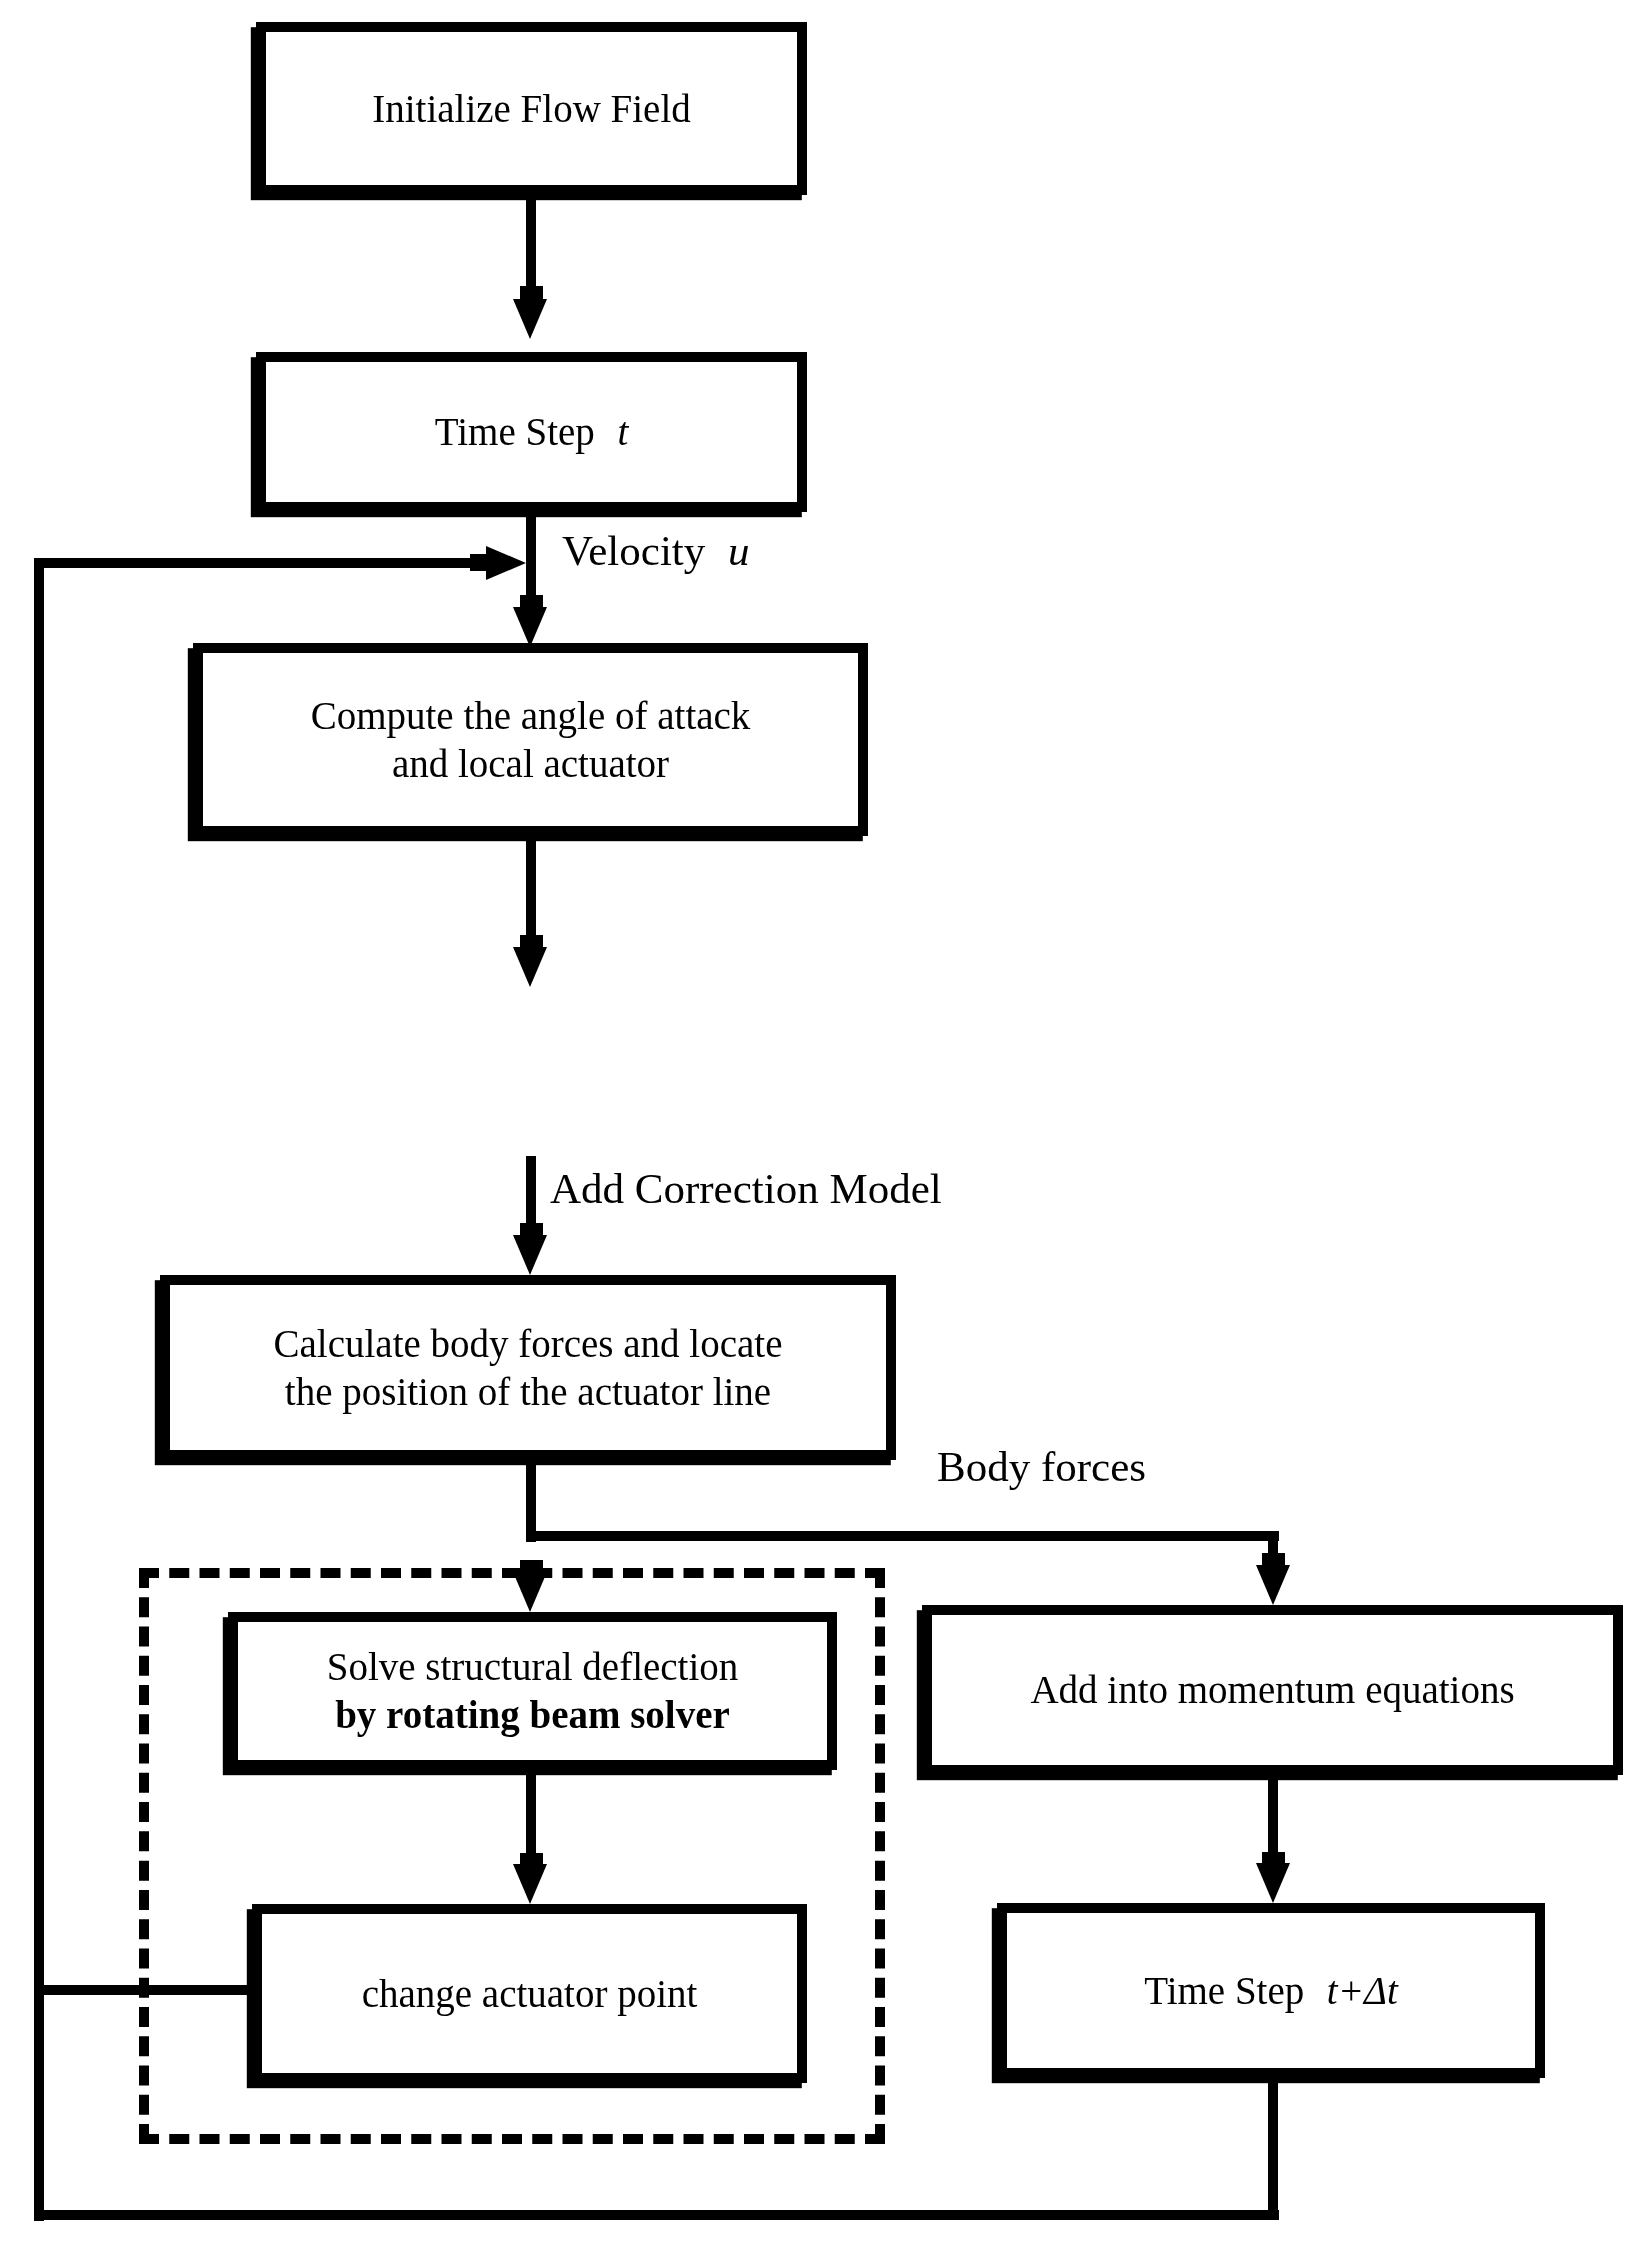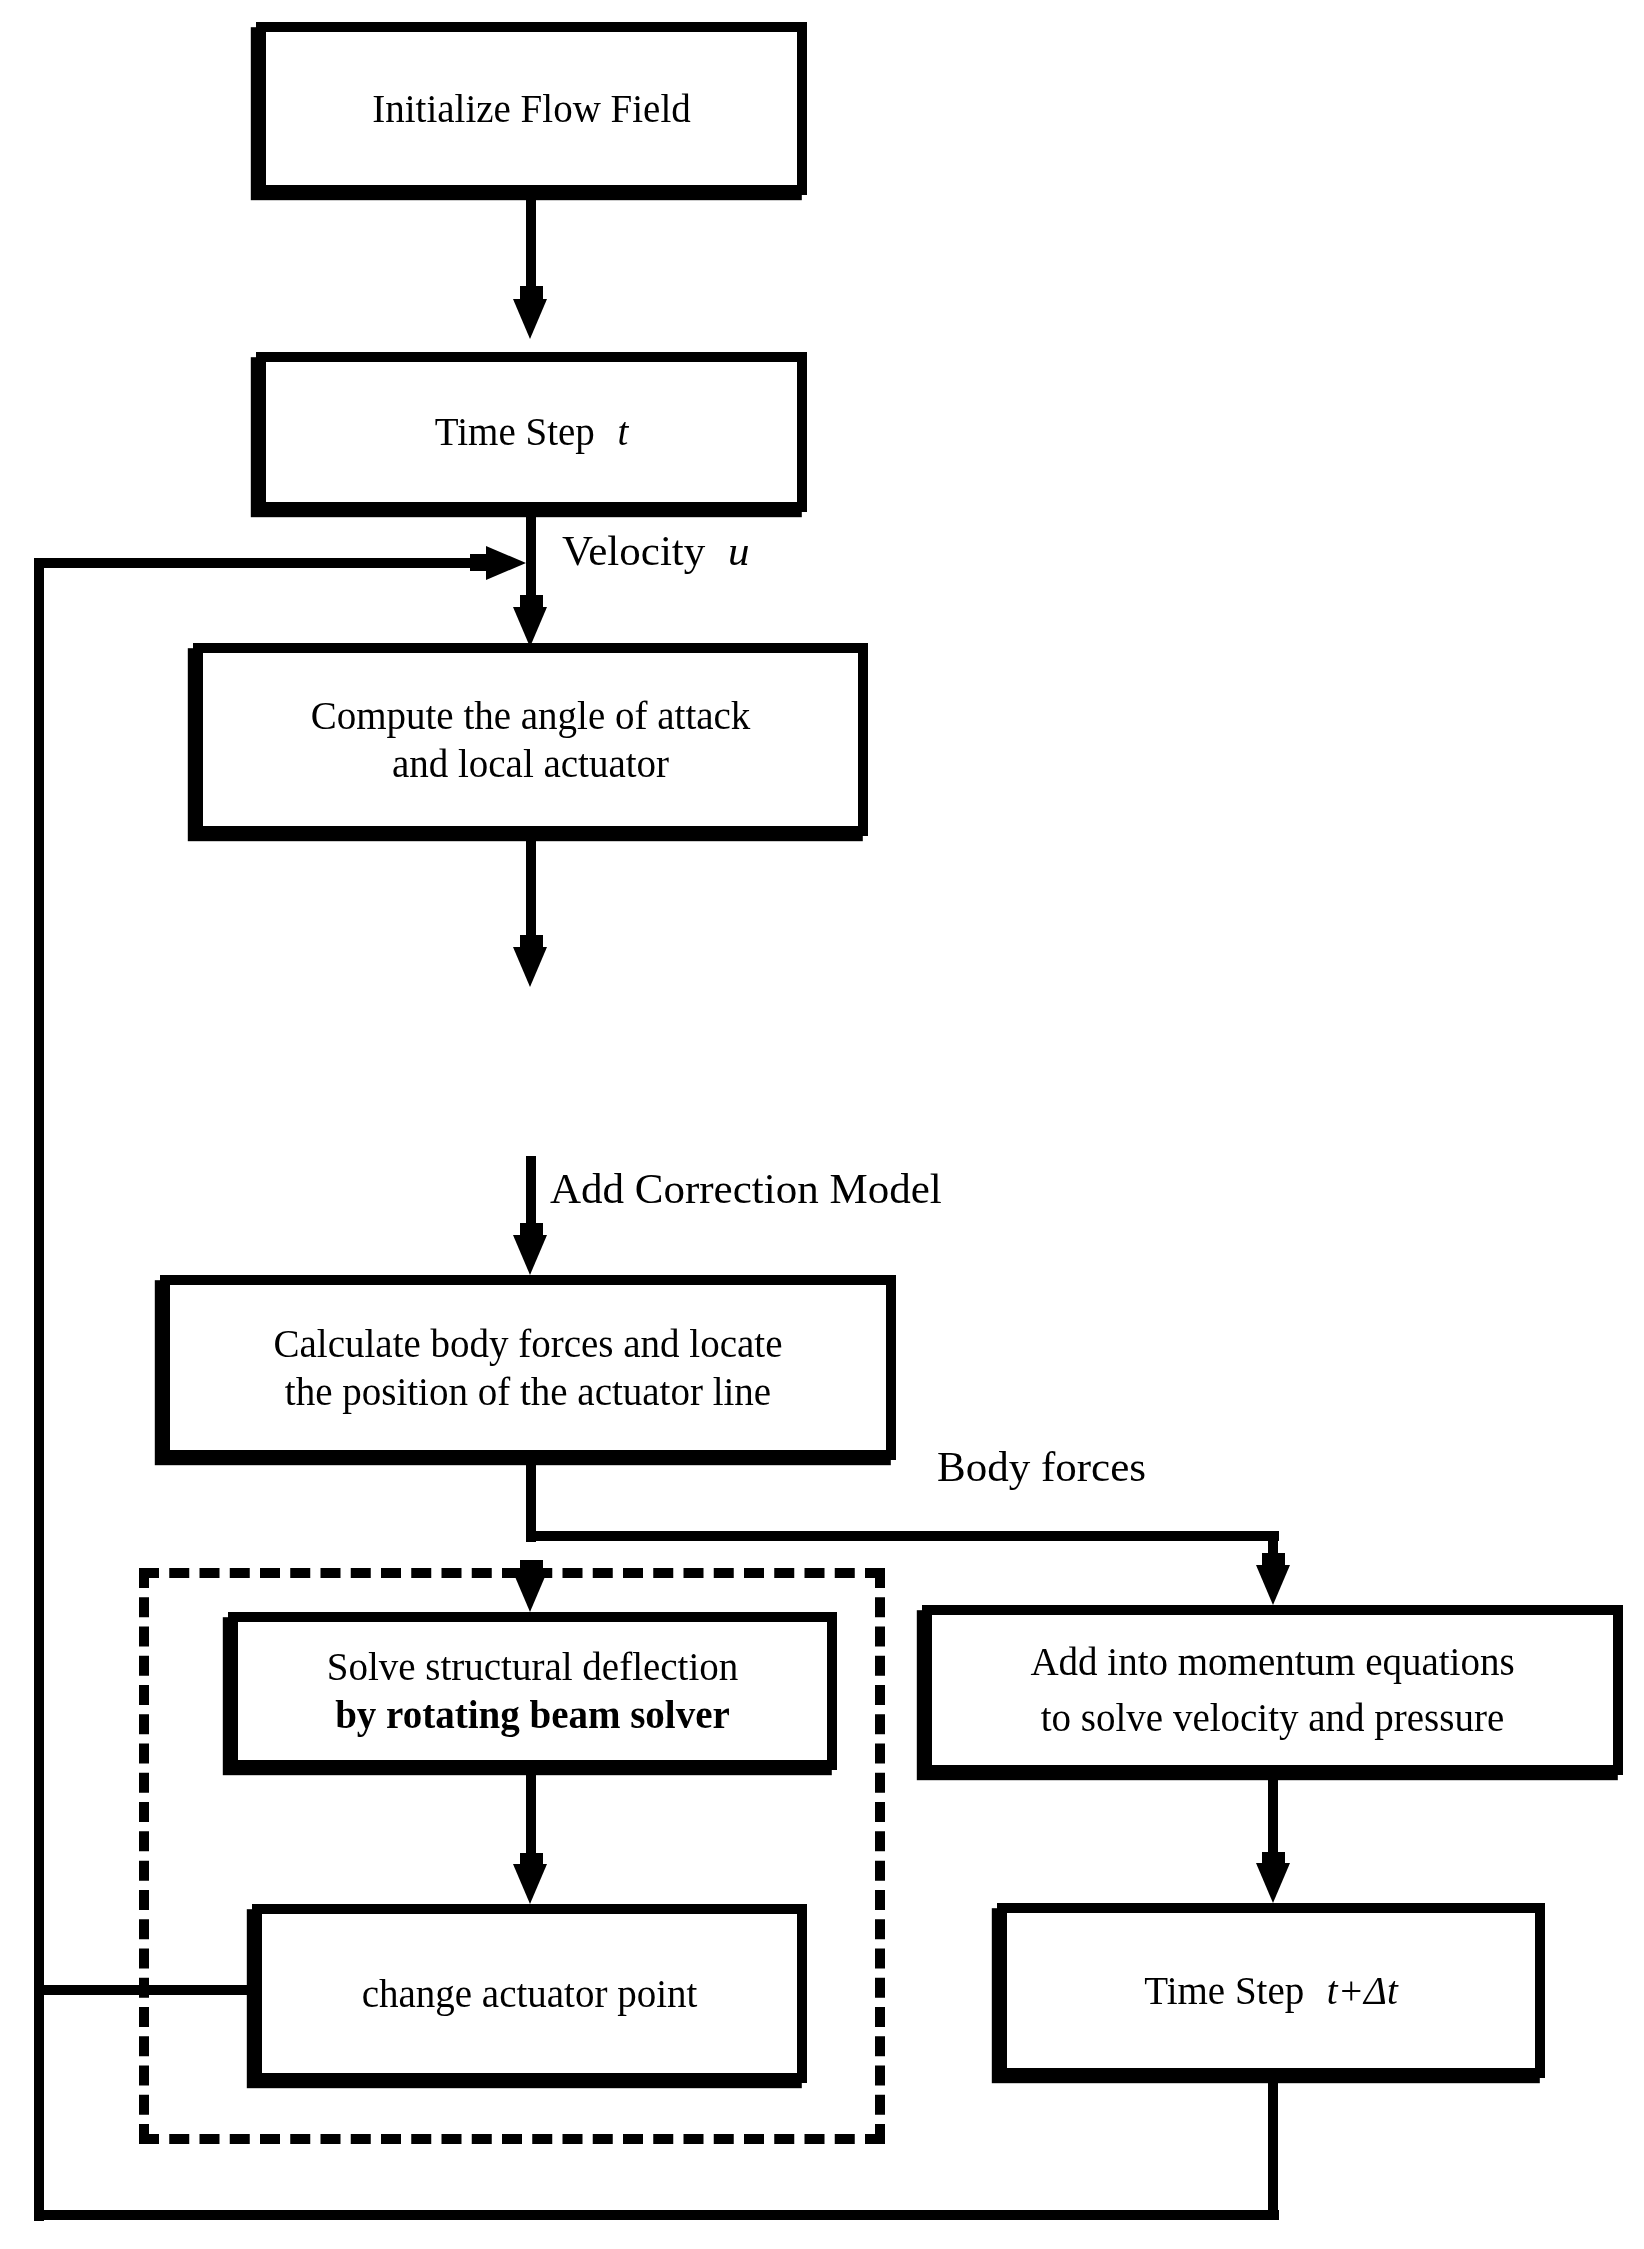--- a/index.html
+++ b/index.html
@@ -142,21 +142,20 @@
     <div class="bl">Solve structural deflection</div>
     <div class="bl bold">by rotating beam solver</div>
   </div>
 
   <div class="box" style="left:252px; top:1904px; width:555px; height:179px;">
     <div class="bl">change actuator point</div>
   </div>
 
   <div class="box" style="left:922px; top:1605px; width:701px; height:170px;gap:8px;">
     <div class="bl">Add into momentum equations</div>
-    <div class="bl">to solve velocity and pressure</div>
   </div>
 
   <div class="box" style="left:997px; top:1903px; width:548px; height:175px;">
     <div class="bl"><span>Time Step</span><span class="mvar">t+Δt</span></div>
   </div>
 
   <div class="flabel" style="left:562px; top:526px;">
     <span>Velocity</span><span class="mvar">u</span>
   </div>
 

